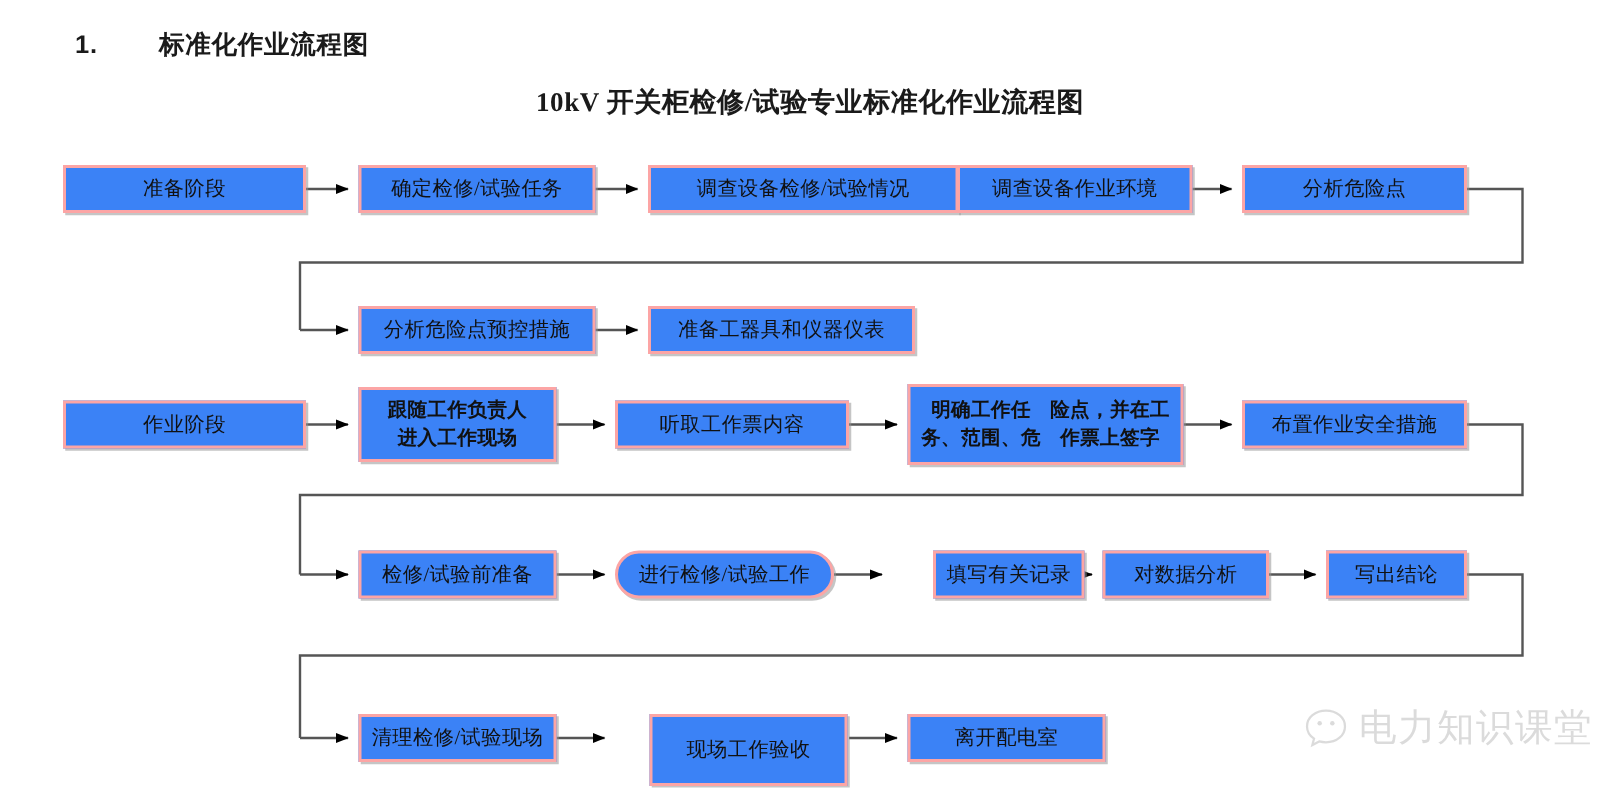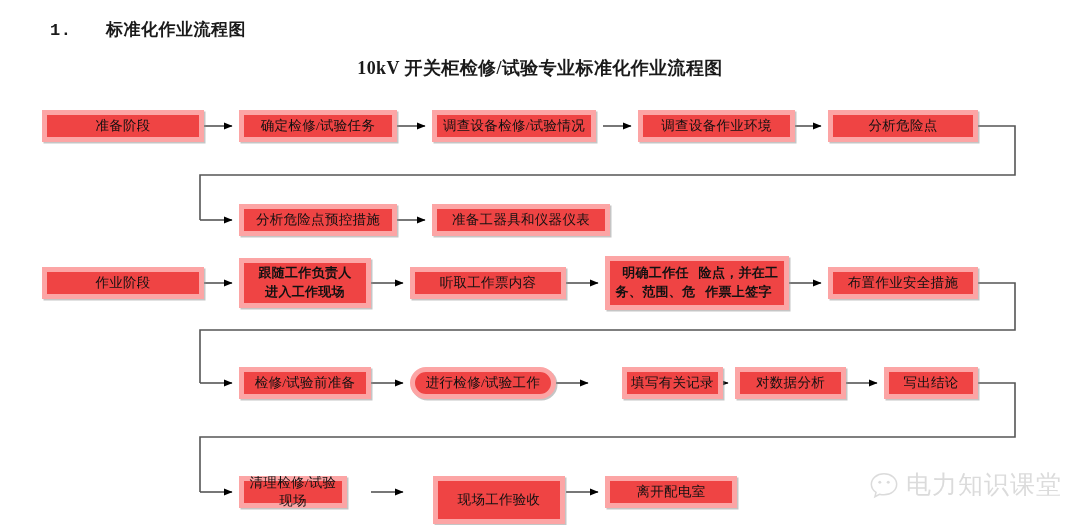--- a/index.html
+++ b/index.html
@@ -12,21 +12,21 @@
     height: 525px;
     position: relative;
     overflow: hidden;
     font-family: "Liberation Serif", "DejaVu Serif", serif;
     color: #1a1a1a;
   }
   .heading {
     position: absolute;
     left: 50px;
     top: 18px;
-    font-family: Liberation Mono, monospace;
+    font-family: Liberation Sans, sans-serif;
     font-weight: bold;
     font-size: 17px;
     letter-spacing: 0.5px;
     white-space: nowrap;
   }
   .heading .num {
     display: inline-block;
     width: 56px;
   }
   .chart-title {
@@ -43,22 +43,22 @@
   .flow {
     position: absolute;
     left: 0;
     top: 0;
     width: 1080px;
     height: 525px;
   }
   .node {
     position: absolute;
     box-sizing: border-box;
-    border: 5px solid #fca5a5;
-    background: #ef4444;
+    border: 2px solid #fca5a5;
+    background: #3b82f6;
     display: flex;
     align-items: center;
     justify-content: center;
     text-align: center;
     font-size: 13.5px;
     line-height: 1.35;
     letter-spacing: 0.3px;
     color: #111111;
     box-shadow: 1.5px 1.5px 0 0 rgba(150,150,150,0.55);
     padding: 0 4px;
@@ -150,21 +150,21 @@
       <line x1="566" y1="492" x2="598" y2="492" marker-end="url(#arw)"></line>
     </g>
   </svg>
 
   <div class="node" style="left:42px;  top:110px; width:162px; height:32px;">
     <span>准备阶段</span>
   </div>
   <div class="node" style="left:239px; top:110px; width:158px; height:32px;">
     <span>确定检修/试验任务</span>
   </div>
-  <div class="node" style="left:432px; top:110px; width:164px; height:32px;">
+  <div class="node" style="left:432px; top:110px; width:207px; height:32px;">
     <span>调查设备检修/试验情况</span>
   </div>
   <div class="node" style="left:638px; top:110px; width:157px; height:32px;">
     <span>调查设备作业环境</span>
   </div>
   <div class="node" style="left:828px; top:110px; width:150px; height:32px;">
     <span>分析危险点</span>
   </div>
 
   <div class="node" style="left:239px; top:204px; width:158px; height:32px;">
@@ -201,21 +201,21 @@
   <div class="node" style="left:595px; top:367px; width:101px; height:32px;margin-left:27px;">
     <span>填写有关记录</span>
   </div>
   <div class="node" style="left:735px; top:367px; width:111px; height:32px;">
     <span>对数据分析</span>
   </div>
   <div class="node" style="left:884px; top:367px; width:94px; height:32px;">
     <span>写出结论</span>
   </div>
 
-  <div class="node" style="left:239px; top:476px; width:108px; height:32px;font-family:Liberation Serif, serif;">
+  <div class="node" style="left:239px; top:476px; width:132px; height:32px;font-family:Liberation Serif, serif;">
     <span>清理检修/试验现场</span>
   </div>
   <div class="node" style="left:433px; top:476px; width:132px; height:48px;">
     <span>现场工作验收</span>
   </div>
   <div class="node" style="left:605px; top:476px; width:132px; height:32px;">
     <span>离开配电室</span>
   </div>
 </div>
 

